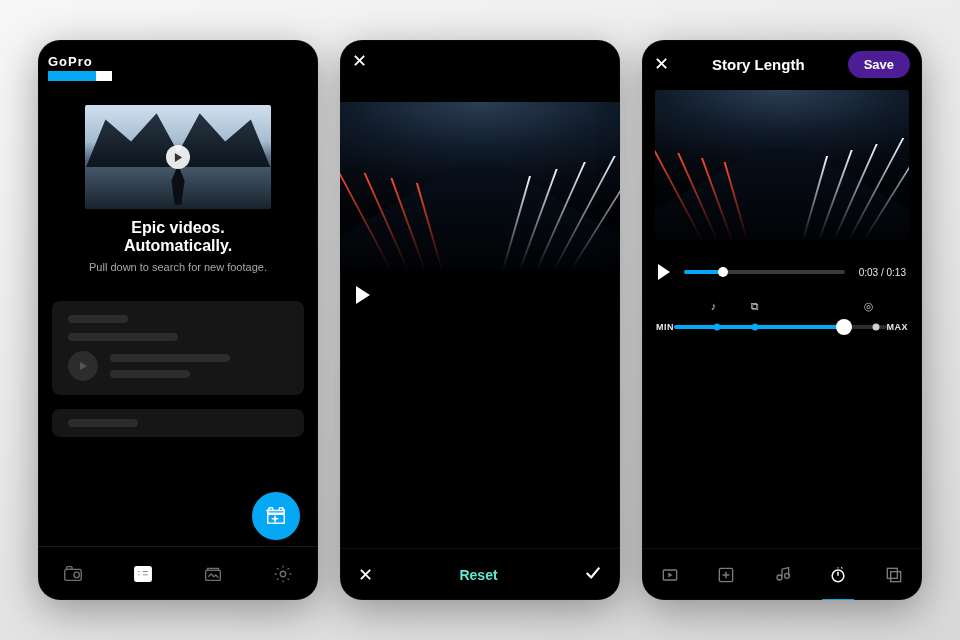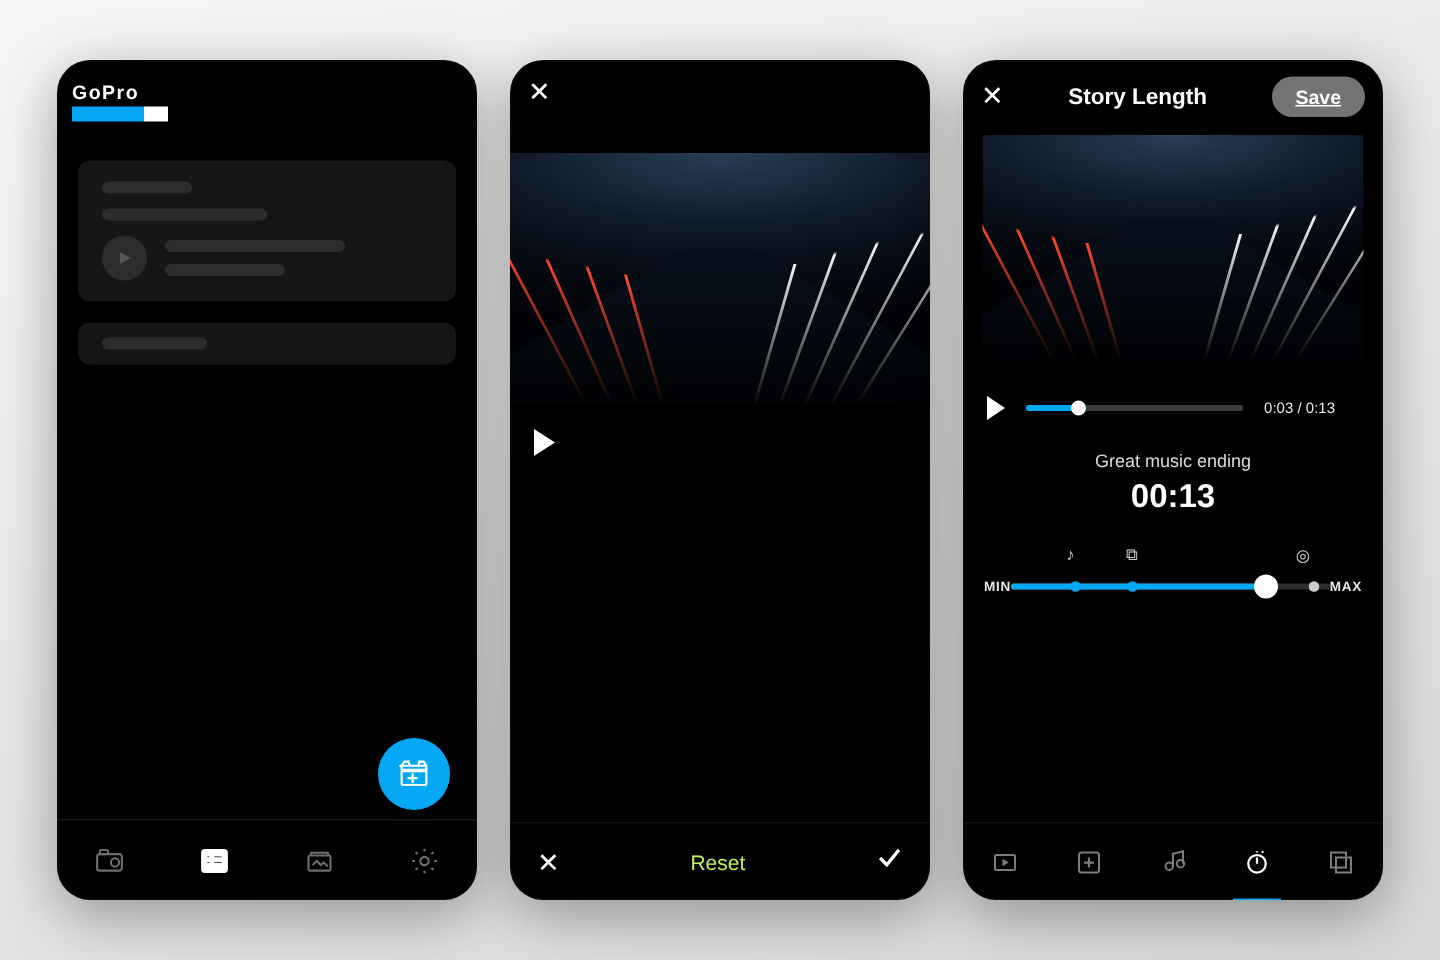--- a/index.html
+++ b/index.html
@@ -48,30 +48,30 @@
   
   .p2-close { position:absolute; top:10px; left:12px; font-size:18px; color:#fff; }
   .p2-img { margin: 62px 0 0 0; width:100%; height:168px; position:relative; overflow:hidden; }
   .tri { width:0; height:0; border-left:14px solid #fff; border-top:9px solid transparent; border-bottom:9px solid transparent; }
   .length-tabs { position:absolute; bottom:96px; left:0; right:0; display:flex; justify-content:space-around; padding:0 24px; }
   .length-tabs .lt { color:#777; font-size:14px; padding-bottom:8px; position:relative; }
   .length-tabs .lt.active { color:#fff; font-weight:600; }
   .length-tabs .lt.active::after { content:""; position:absolute; left:-6px; right:-6px; bottom:0; height:2px; background:#05a8f4; }
   .p2-bottom { position:absolute; bottom:0; left:0; right:0; height:52px; display:flex; align-items:center; justify-content:space-between; padding:0 18px; border-top:1px solid #111; }
   .p2-bottom .x { font-size:18px; }
-  .p2-bottom .reset { font-size:14px; color:#bef264; font-weight:400; }
+  .p2-bottom .reset { font-size:14px; color:#5eead4; font-weight:700; }
   .p2-bottom .chk svg { width:18px; height:18px; stroke:#fff; stroke-width:2.4; fill:none; }
 
   
   .p3-top { height:48px; display:flex; align-items:center; justify-content:space-between; padding:0 12px; }
   .p3-top .x { font-size:18px; }
   .p3-title { font-weight:700; font-size:15px; }
-  .save-pill { background:#737373; color:#fff; font-weight:700; font-size:13px; padding:6px 16px; border-radius:16px;text-decoration:underline; }
+  .save-pill { background:#4c1d95; color:#fff; font-weight:700; font-size:13px; padding:6px 16px; border-radius:16px; }
   .p3-img { margin: 2px 13px 0 13px; height:150px; border-radius:2px; overflow:hidden; position:relative; }
-  .p3-playrow { display:flex; align-items:center; padding: 24px 32px 0 16px; gap:14px; }
+  .p3-playrow { display:flex; align-items:center; padding: 24px 16px 0 16px; gap:14px; }
   .tri2 { width:0; height:0; border-left:12px solid #fff; border-top:8px solid transparent; border-bottom:8px solid transparent; }
   .scrub { flex:1; height:4px; background:#3a3a3a; position:relative; border-radius:2px; }
   .scrub .fill { position:absolute; left:0; top:0; bottom:0; width:24%; background:#05a8f4; border-radius:2px; }
   .scrub .knob { position:absolute; top:50%; left:24%; transform:translate(-50%,-50%); width:10px; height:10px; background:#fff; border-radius:50%; }
   .timestamp { font-size:10px; color:#e9e9e9; white-space:nowrap; }
   .midblock { text-align:center; margin-top:20px; }
   .ending { font-size:12px; color:#ddd; }
   .bigtime { font-size:22px; font-weight:700; margin-top:4px; }
   .marks { position:relative; margin:20px 26px 0 26px; height:18px; }
   .marks .mk { position:absolute; top:0; font-size:11px; color:#ccc; transform:translateX(-50%); }
@@ -125,20 +125,37 @@
   <div class="gp-logo">
     <div class="gp-text">GoPro</div>
     <div class="gp-squares">
       <div class="gp-sq" style="background:#05a8f4"></div>
       <div class="gp-sq" style="background:#05a8f4"></div>
       <div class="gp-sq" style="background:#05a8f4"></div>
       <div class="gp-sq" style="background:#ffffff"></div>
     </div>
   </div>
 
+  <div class="hero">
+    <div class="hero-img">
+      <div class="fjord">
+        <div class="peakL"></div>
+          <div class="peakR"></div>
+          <div class="water"></div>
+          <div class="kayak"></div>
+      </div>
+      <div class="play-dot">
+        <svg viewBox="0 0 10 10">
+            <path d="M1 0 L9 5 L1 10 Z" fill="#333"></path>
+          </svg>
+      </div>
+    </div>
+    <div class="hero-title">Epic videos. Automatically.</div>
+    <div class="hero-sub">Pull down to search for new footage.</div>
+  </div>
 
   <div class="card-list">
     <div class="card">
       <div class="sk a"></div>
         <div class="sk b"></div>
       <div class="sk row">
         <div class="sk-circle">
           <svg viewBox="0 0 10 10">
               <path d="M2 1 L9 5 L2 9 Z"></path>
             </svg>
@@ -252,24 +269,20 @@
       </div>
     <div class="scrub">
       <div class="fill"></div>
         <div class="knob"></div>
     </div>
     <div class="timestamp">
       <span>0:03</span> / <span>0:13</span>
     </div>
   </div>
 
-  <div class="midblock">
-    <div class="ending">Great music ending</div>
-    <div class="bigtime">00:13</div>
-  </div>
 
   <div class="marks">
     <span class="mk" style="left:20%">♪</span>
     <span class="mk" style="left:38%">⧉</span>
     <span class="mk" style="left:88%">◎</span>
   </div>
   <div class="sliderrow">
     <div class="sl-label">MIN</div>
     <div class="slider">
       <div class="sf"></div>

